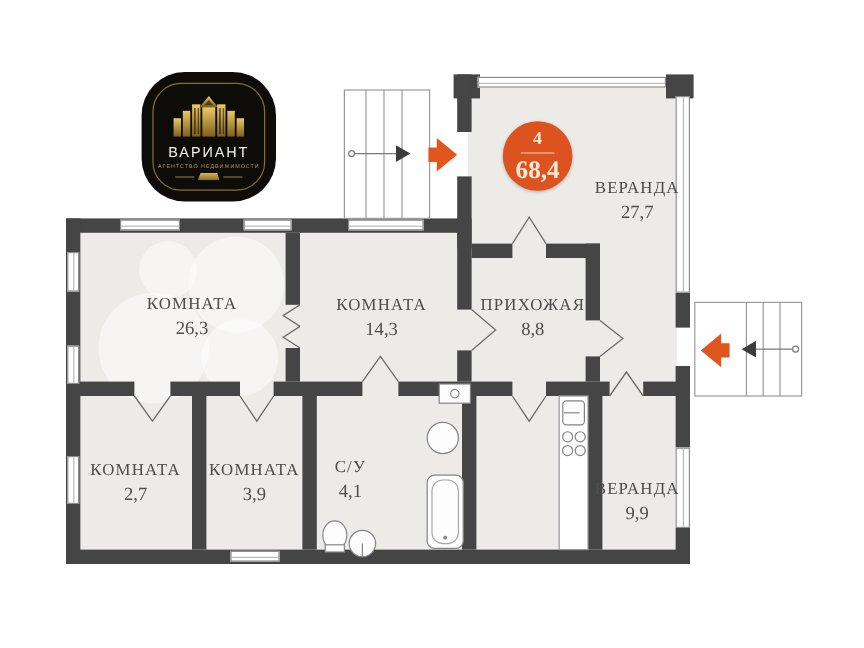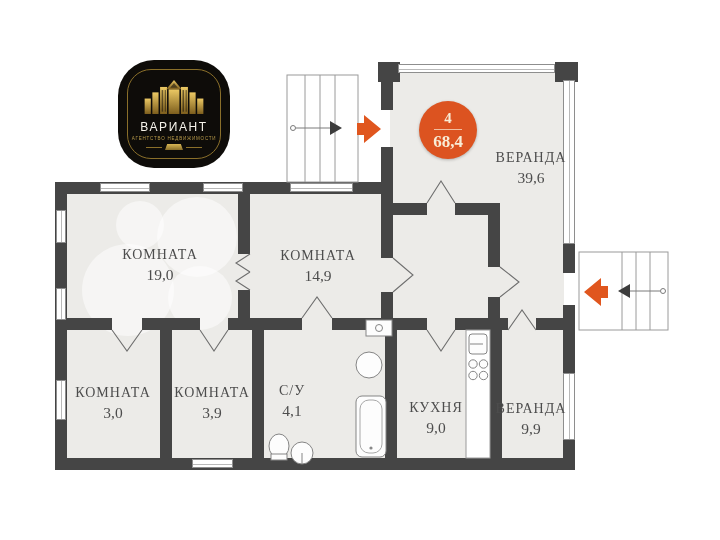--- a/index.html
+++ b/index.html
@@ -27,21 +27,21 @@
   .room-name{font-size:14px;letter-spacing:1px;white-space:nowrap;}
   .room-area{font-size:15.5px;margin-top:3px;}
 
   
   .badge{position:absolute;left:419px;top:101px;width:58px;height:58px;border-radius:50%;
          background:#DC5320;z-index:7;display:flex;flex-direction:column;align-items:center;
          justify-content:center;color:#F8ECD6;font-weight:bold;
          box-shadow:0 1px 3px rgba(0,0,0,0.25);}
   .badge-floor{font-size:15px;line-height:1;}
   .badge-divider{width:28px;height:1px;background:rgba(250,238,216,0.7);margin:3px 0;}
-  .badge-area{font-size:17px;line-height:1;text-align:right;}
+  .badge-area{font-size:21px;line-height:1;text-align:right;}
 
   
   .logo{position:absolute;left:118px;top:60px;width:112px;height:108px;background:#0e0c09;
         border-radius:36px;z-index:8;display:flex;align-items:center;justify-content:center;}
   .logo-frame{width:94px;height:90px;border:1px solid #8a6f2a;border-radius:24px;
               display:flex;flex-direction:column;align-items:center;justify-content:center;padding-top:2px;box-sizing:border-box;}
   .logo-brand{color:#f5f2ea;font-family:"Liberation Sans","DejaVu Sans",sans-serif;
               font-weight:normal;font-size:12px;letter-spacing:1.6px;margin-top:6px;}
   .logo-sub{color:#b99b4a;font-size:4.5px;letter-spacing:0.8px;margin-top:2px;
             font-family:"Liberation Sans",sans-serif;white-space:nowrap;}
@@ -182,45 +182,45 @@
         <circle cx="473" cy="364" r="4.2"></circle>
         <circle cx="483.5" cy="364" r="4.2"></circle>
         <circle cx="473" cy="375.5" r="4.2"></circle>
         <circle cx="483.5" cy="375.5" r="4.2"></circle>
       </g>
     </g>
   </svg>
 
   <div class="room-label" style="left:160px;top:265px">
     <div class="room-name">КОМНАТА</div>
-    <div class="room-area">19,0</div>
+    <div class="room-area">26,3</div>
   </div>
   <div class="room-label" style="left:318px;top:266px">
     <div class="room-name">КОМНАТА</div>
-    <div class="room-area">14,9</div>
+    <div class="room-area">14,3</div>
+  </div>
+  <div class="room-label" style="left:444px;top:266px">
+    <div class="room-name">ПРИХОЖАЯ</div>
+    <div class="room-area">8,8</div>
   </div>
   <div class="room-label" style="left:531px;top:168px">
     <div class="room-name">ВЕРАНДА</div>
-    <div class="room-area">39,6</div>
+    <div class="room-area">27,7</div>
   </div>
   <div class="room-label" style="left:113px;top:403px">
     <div class="room-name">КОМНАТА</div>
-    <div class="room-area">3,0</div>
+    <div class="room-area">2,7</div>
   </div>
   <div class="room-label" style="left:212px;top:403px">
     <div class="room-name">КОМНАТА</div>
     <div class="room-area">3,9</div>
   </div>
   <div class="room-label" style="left:292px;top:401px">
     <div class="room-name">С/У</div>
     <div class="room-area">4,1</div>
-  </div>
-  <div class="room-label" style="left:436px;top:418px">
-    <div class="room-name">КУХНЯ</div>
-    <div class="room-area">9,0</div>
   </div>
   <div class="room-label" style="left:531px;top:419px">
     <div class="room-name">ВЕРАНДА</div>
     <div class="room-area">9,9</div>
   </div>
 
   <div class="badge">
     <div class="badge-floor">4</div>
     <div class="badge-divider"></div>
     <div class="badge-area">68,4</div>

